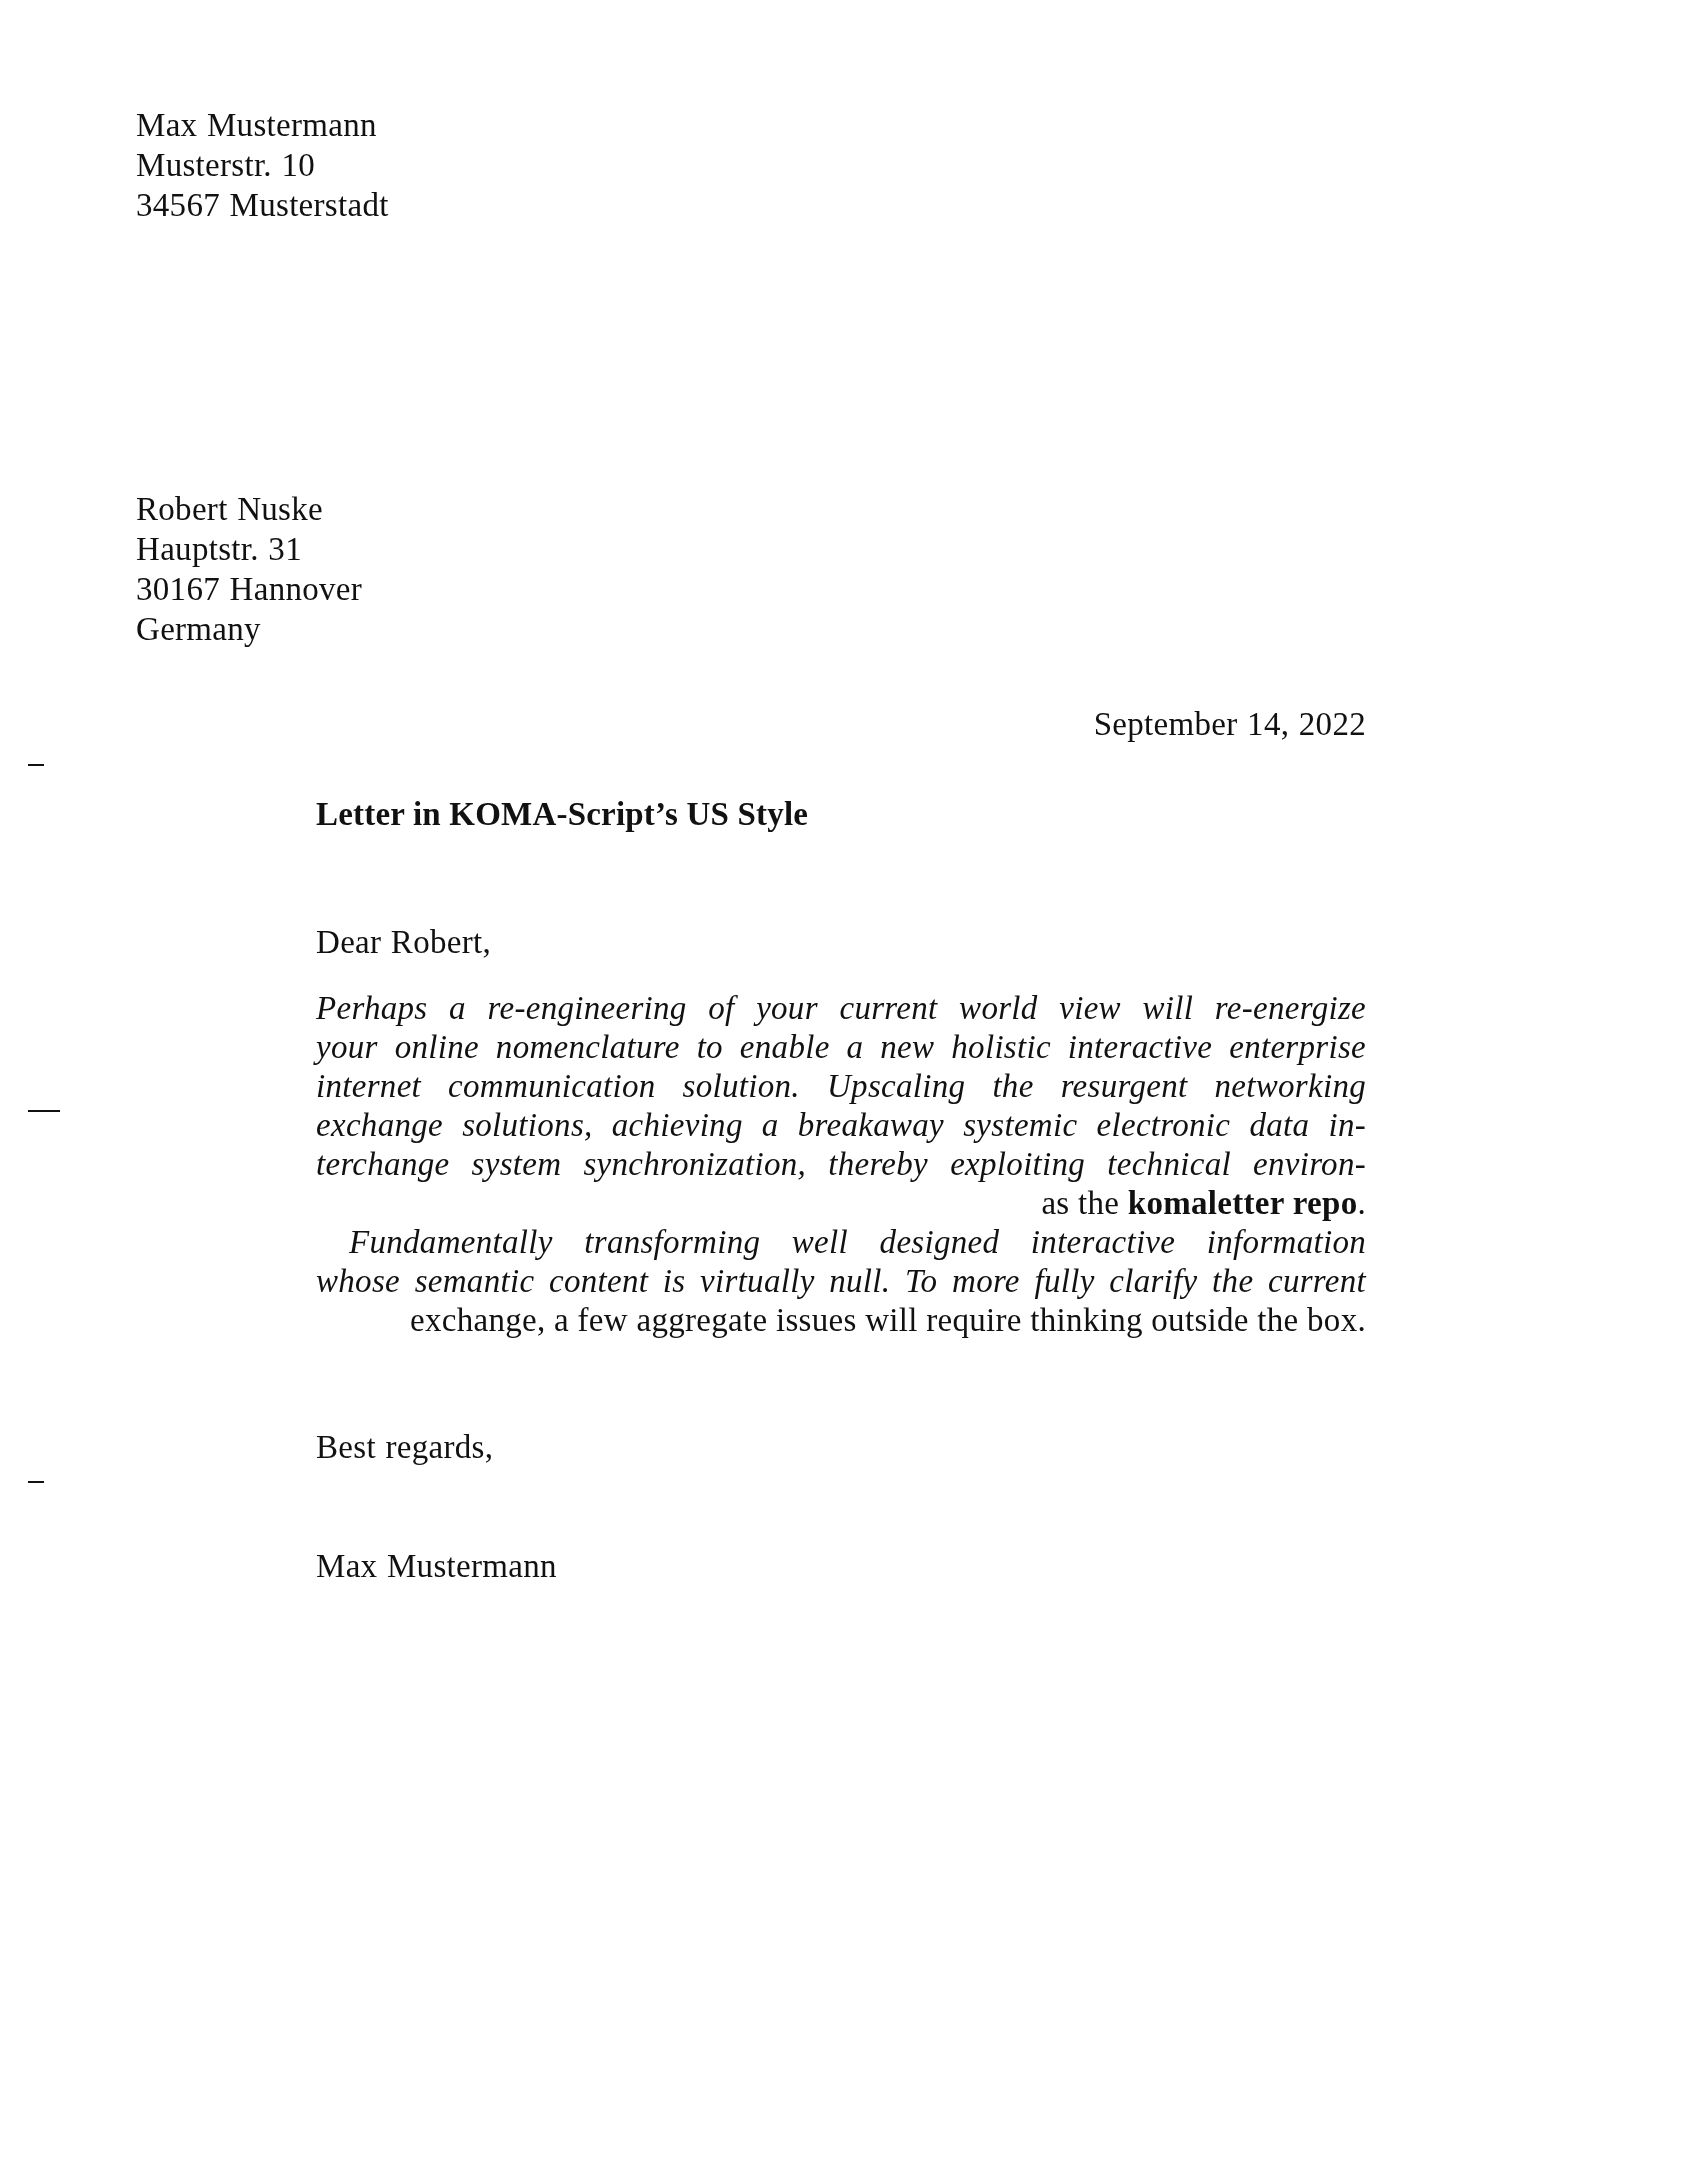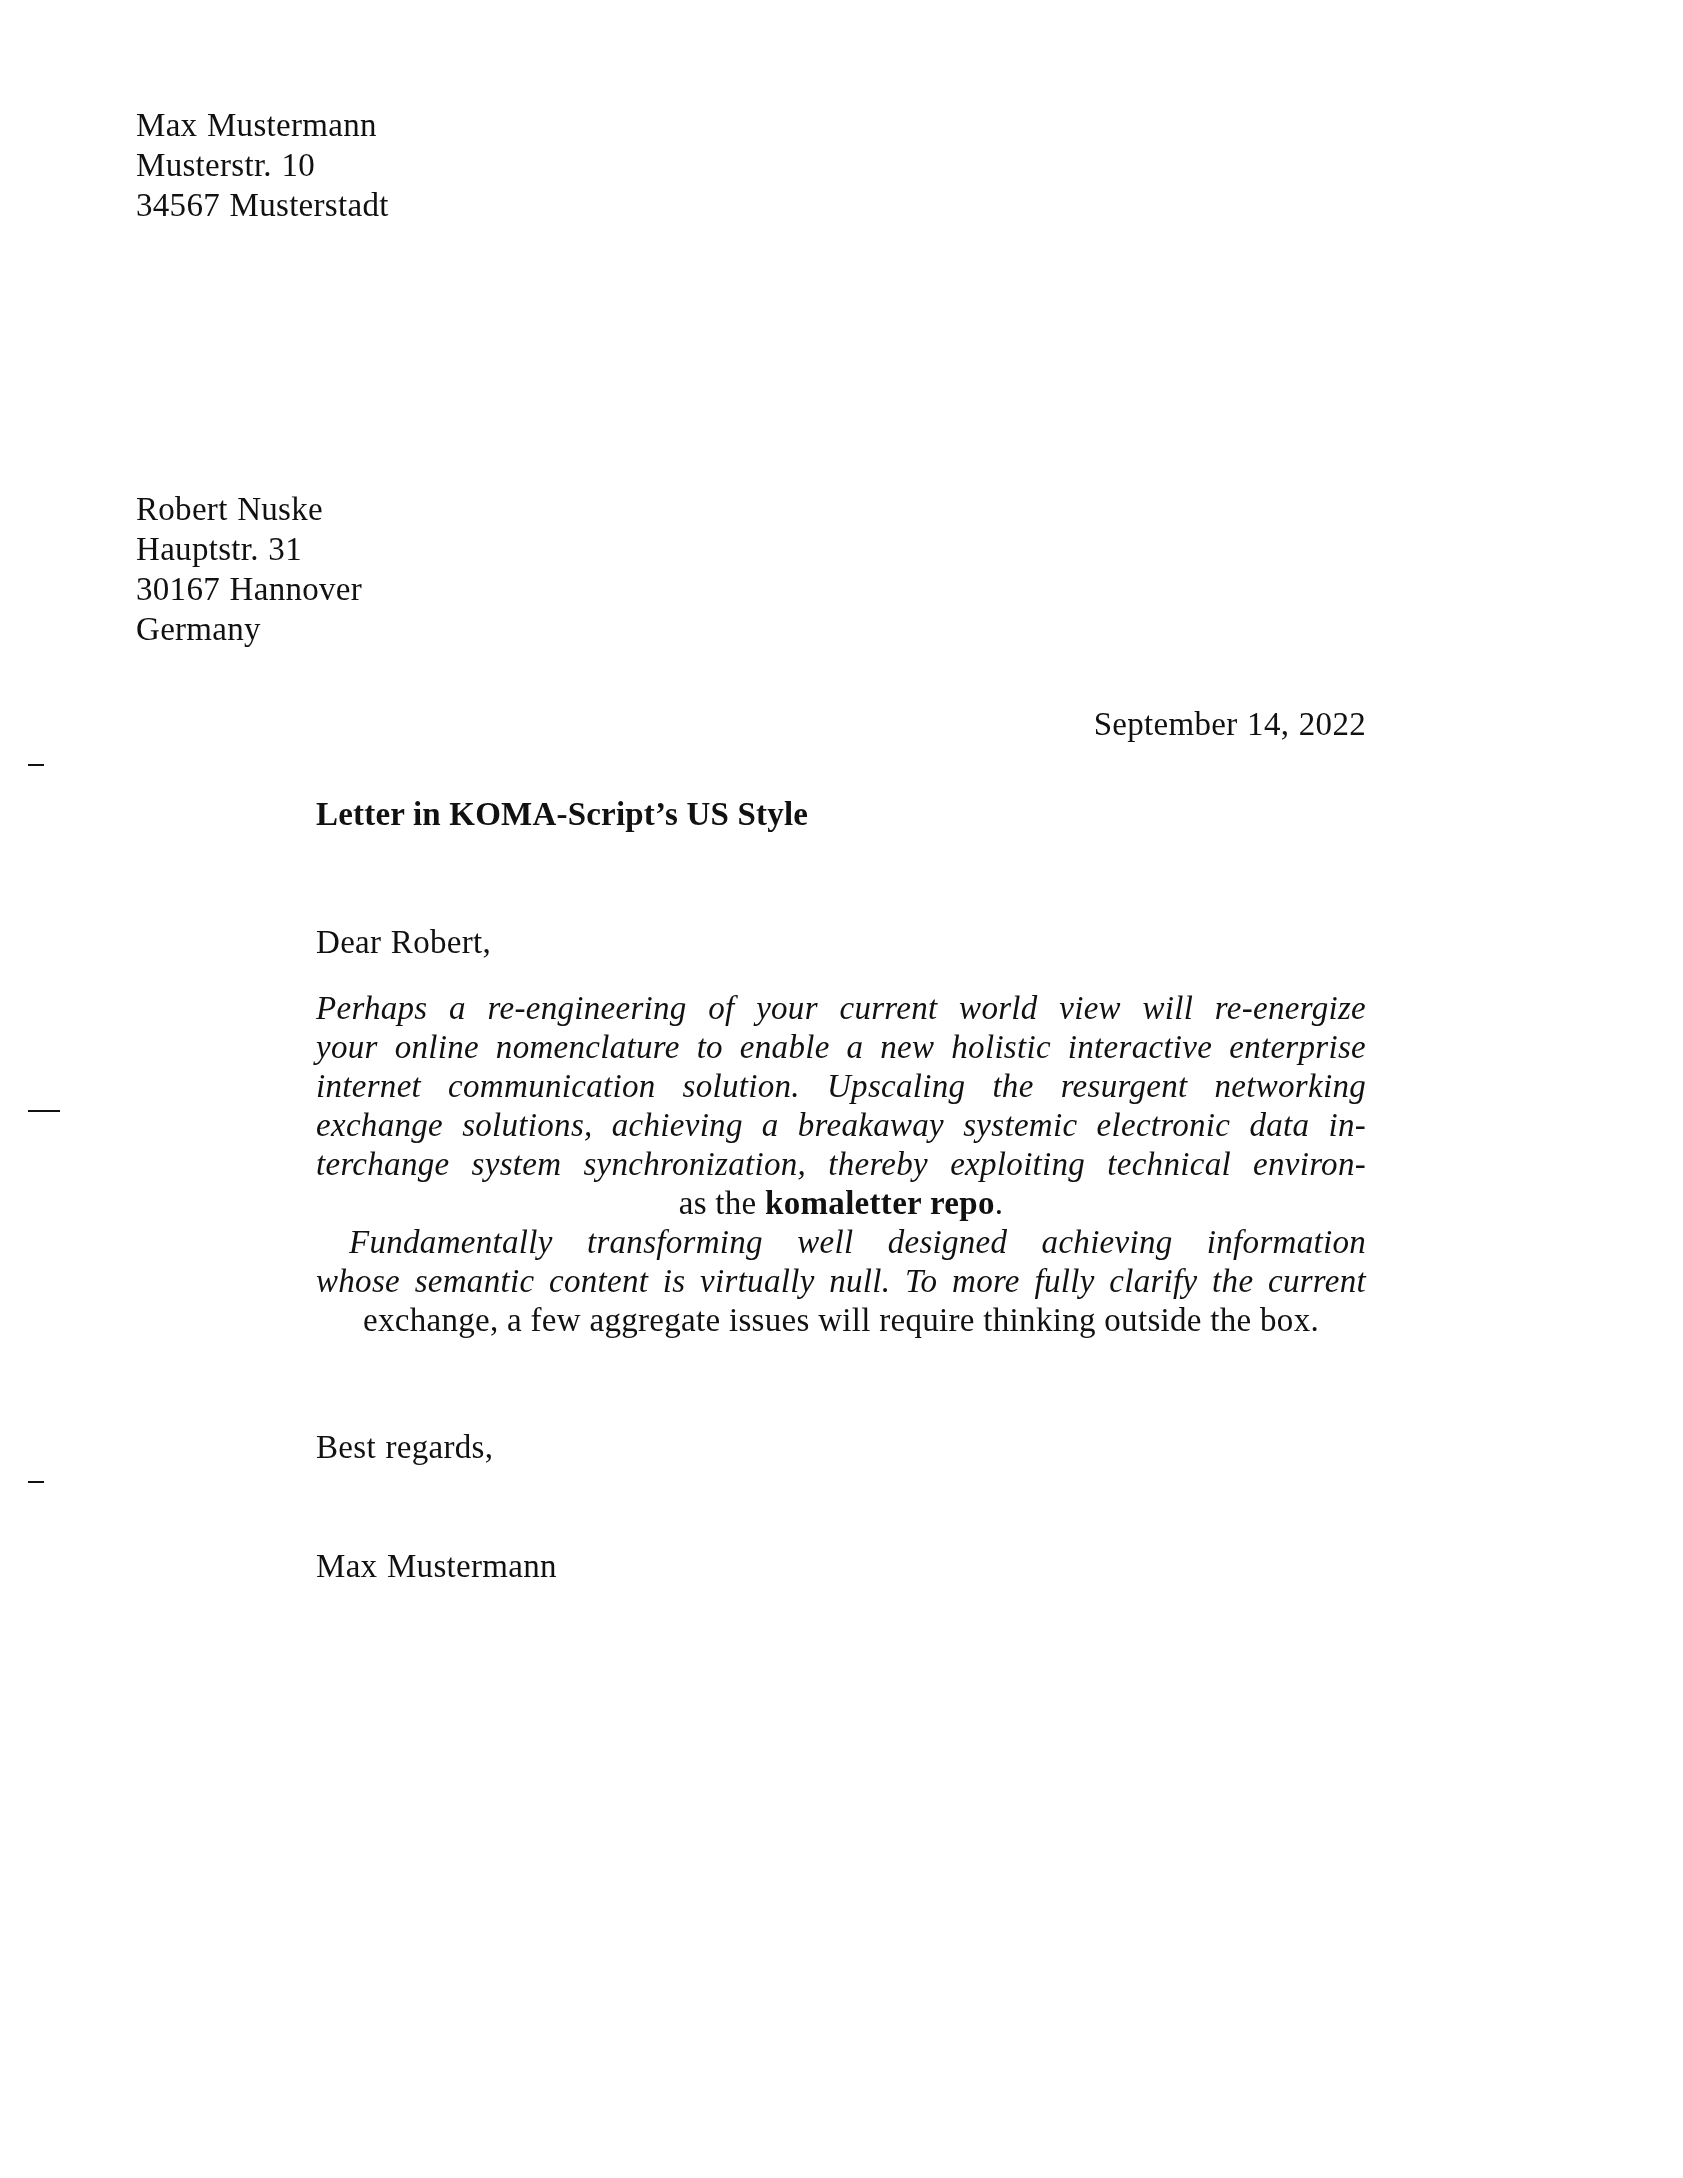--- a/index.html
+++ b/index.html
@@ -12,21 +12,21 @@
   }
   .block { position: absolute; margin: 0; }
   .line { display: block; white-space: nowrap; letter-spacing: 0.3px; word-spacing: 1px; }
   .sender { left: 136px; top: 83px; }
   .recipient { left: 136px; top: 467px; }
   .date { right: 317px; top: 682px; text-align: right; }
   .subject { left: 316px; top: 772px; font-weight: bold; letter-spacing: 0.2px; }
   .salutation { left: 316px; top: 900px; }
   .body-text { left: 316px; top: 967px; width: 1050px; line-height: 39px; }
   .body-text .jl { display: block; white-space: nowrap; text-align: justify; text-align-last: justify; letter-spacing: 0.3px; font-style: italic; }
-  .body-text .ll { display: block; white-space: nowrap; text-align: center; letter-spacing: 0.3px; }
+  .body-text .ll { display: block; white-space: nowrap; text-align: right; letter-spacing: 0.3px; }
   .body-text .indent { text-indent: 33px; }
   .closing { left: 316px; top: 1405px; }
   .signature { left: 316px; top: 1524px; }
   b { font-weight: bold; }
   .mark { position: absolute; height: 0; border-top: 2px solid #111111; }
   .mark-fold-top { left: 28px; top: 742px; width: 16px; }
   .mark-punch { left: 28px; top: 1088px; width: 32px; }
   .mark-fold-bottom { left: 28px; top: 1459px; width: 16px; }
 </style>
 </head>
@@ -66,21 +66,21 @@
   <div class="block body-text">
     <div>
       <span class="jl">Perhaps a re-engineering of your current world view will re-energize</span>
       <span class="jl">your online nomenclature to enable a new holistic interactive enterprise</span>
       <span class="jl">internet communication solution.  Upscaling the resurgent networking</span>
       <span class="jl">exchange solutions, achieving a breakaway systemic electronic data in-</span>
       <span class="jl">terchange system synchronization, thereby exploiting technical environ-</span>
       <span class="ll"><span>as the </span><b>komaletter repo</b><span>.</span></span>
     </div>
     <div>
-      <span class="jl indent">Fundamentally transforming well designed achieving information</span>
+      <span class="jl indent">Fundamentally transforming well designed interactive information</span>
       <span class="jl">whose semantic content is virtually null. To more fully clarify the current</span>
       <span class="ll">exchange, a few aggregate issues will require thinking outside the box.</span>
     </div>
   </div>
 
   <div class="block closing">
     <span class="line">Best regards,</span>
   </div>
 
   <div class="block signature">

